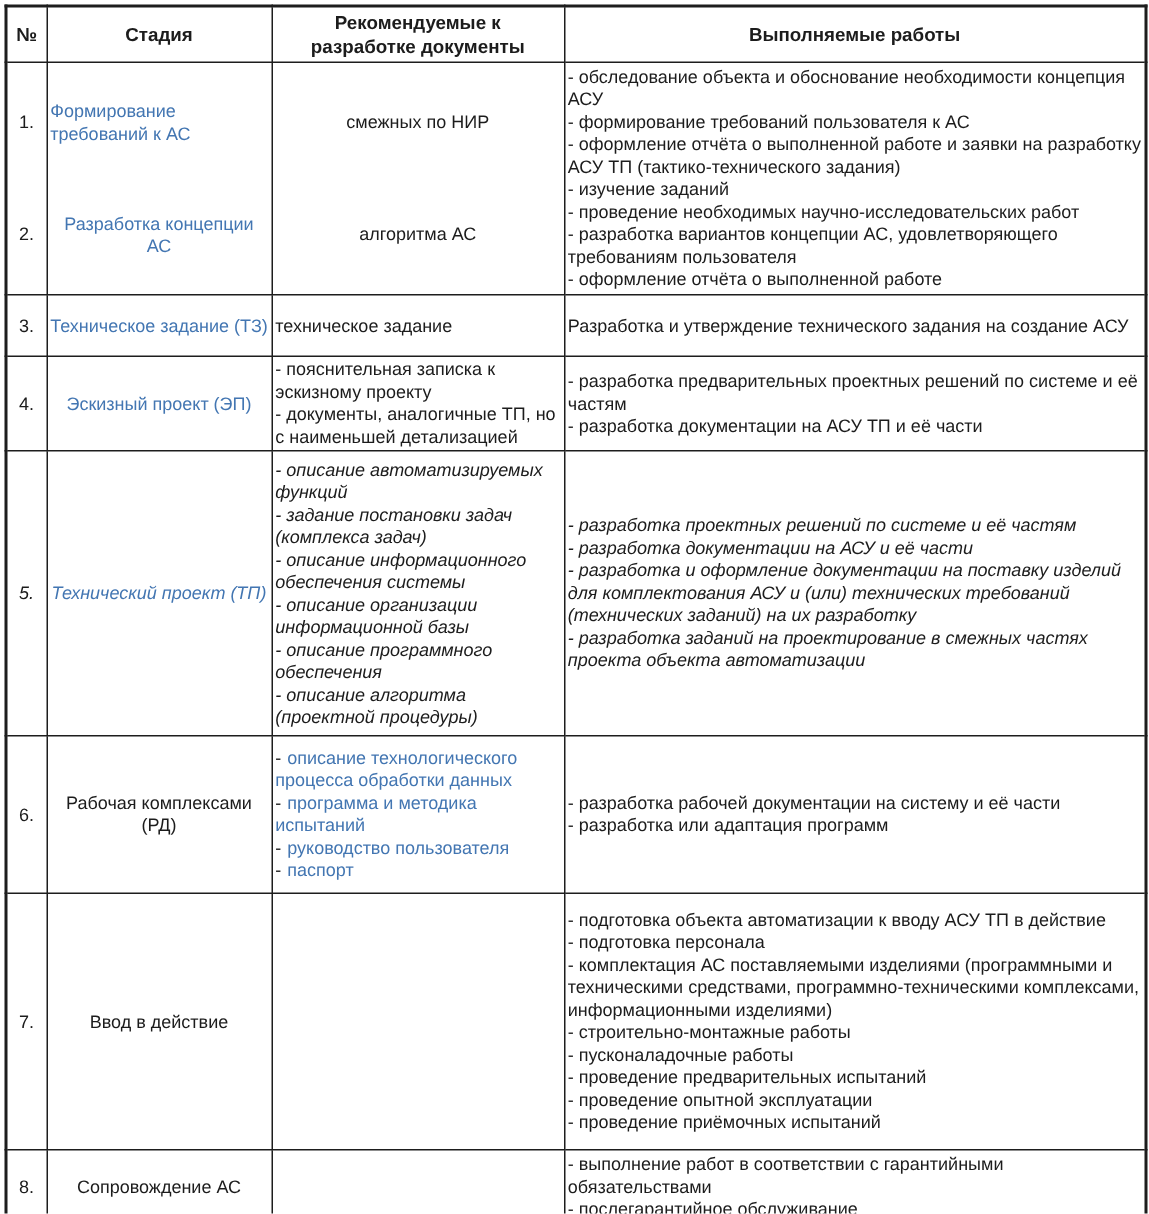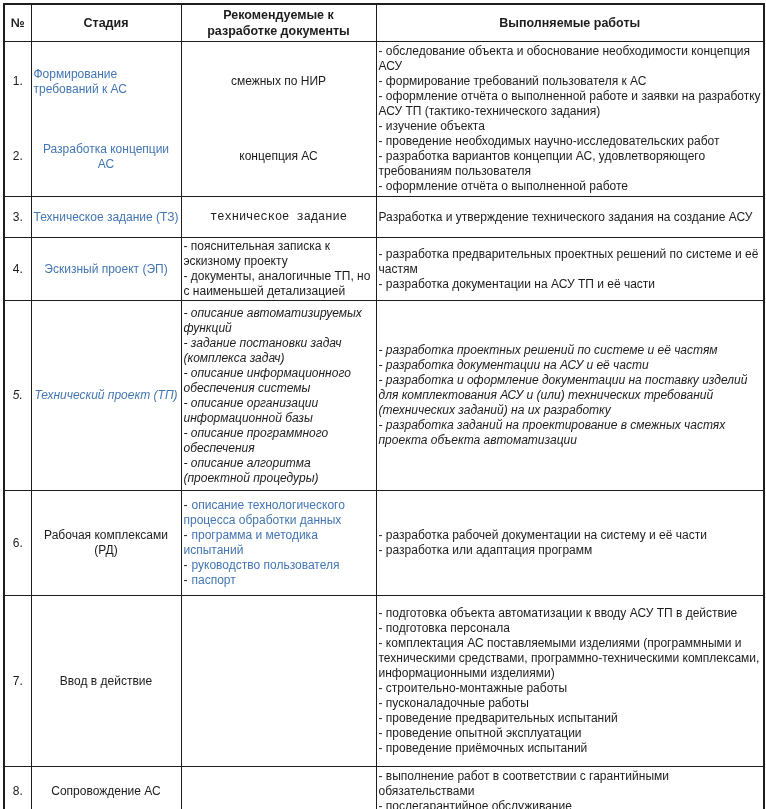--- a/index.html
+++ b/index.html
@@ -18,21 +18,21 @@
   col.c-docs{width:195px;}
   col.c-works{width:388px;}
   th,td{border:1px solid #1d1d1d;vertical-align:middle;padding:1px 2px;}
   th{
     font-weight:bold;font-size:12.5px;line-height:16px;text-align:center;
     height:34px;
   }
   th.pre{white-space:pre-line;margin-left:34px;}
   td.num{text-align:center;}
   td.stage{text-align:center;}
-  td.docs-center{text-align:center;font-family:Liberation Mono, monospace;}
+  td.docs-center{text-align:left;}
   td.list{text-align:left;}
   .blue{color:#4376b2;}
   .dash{color:#1c1c1c;margin-right:4px;}
   
   tr.r-merged td{height:152px;}
   .halves{display:flex;flex-direction:column;height:150px;}
   .half{flex:1;display:flex;align-items:center;justify-content:center;text-align:center;}
   .half.left{justify-content:center;text-align:left;}
   tr.r3 td{height:38px;}
   tr.r4 td{height:59px;}
@@ -77,28 +77,28 @@
                 <span class="blue">Формирование требований к АС</span>
               </div>
           <div class="half">
                 <span class="blue">Разработка концепции АС</span>
               </div>
         </div>
       </td>
       <td>
         <div class="halves">
           <div class="half">смежных по НИР</div>
-          <div class="half">концепция АС</div>
+          <div class="half">алгоритма АС</div>
         </div>
       </td>
       <td class="works">
         <div>- обследование объекта и обоснование необходимости концепция АСУ</div>
         <div>- формирование требований пользователя к АС</div>
         <div>- оформление отчёта о выполненной работе и заявки на разработку АСУ ТП (тактико-технического задания)</div>
-        <div>- изучение объекта</div>
+        <div>- изучение заданий</div>
         <div>- проведение необходимых научно-исследовательских работ</div>
         <div>- разработка вариантов концепции АС, удовлетворяющего требованиям пользователя</div>
         <div>- оформление отчёта о выполненной работе</div>
       </td>
     </tr>
 
     <tr class="r3">
       <td class="num">3.</td>
       <td class="stage">
         <span class="blue">Техническое задание (ТЗ)</span>

